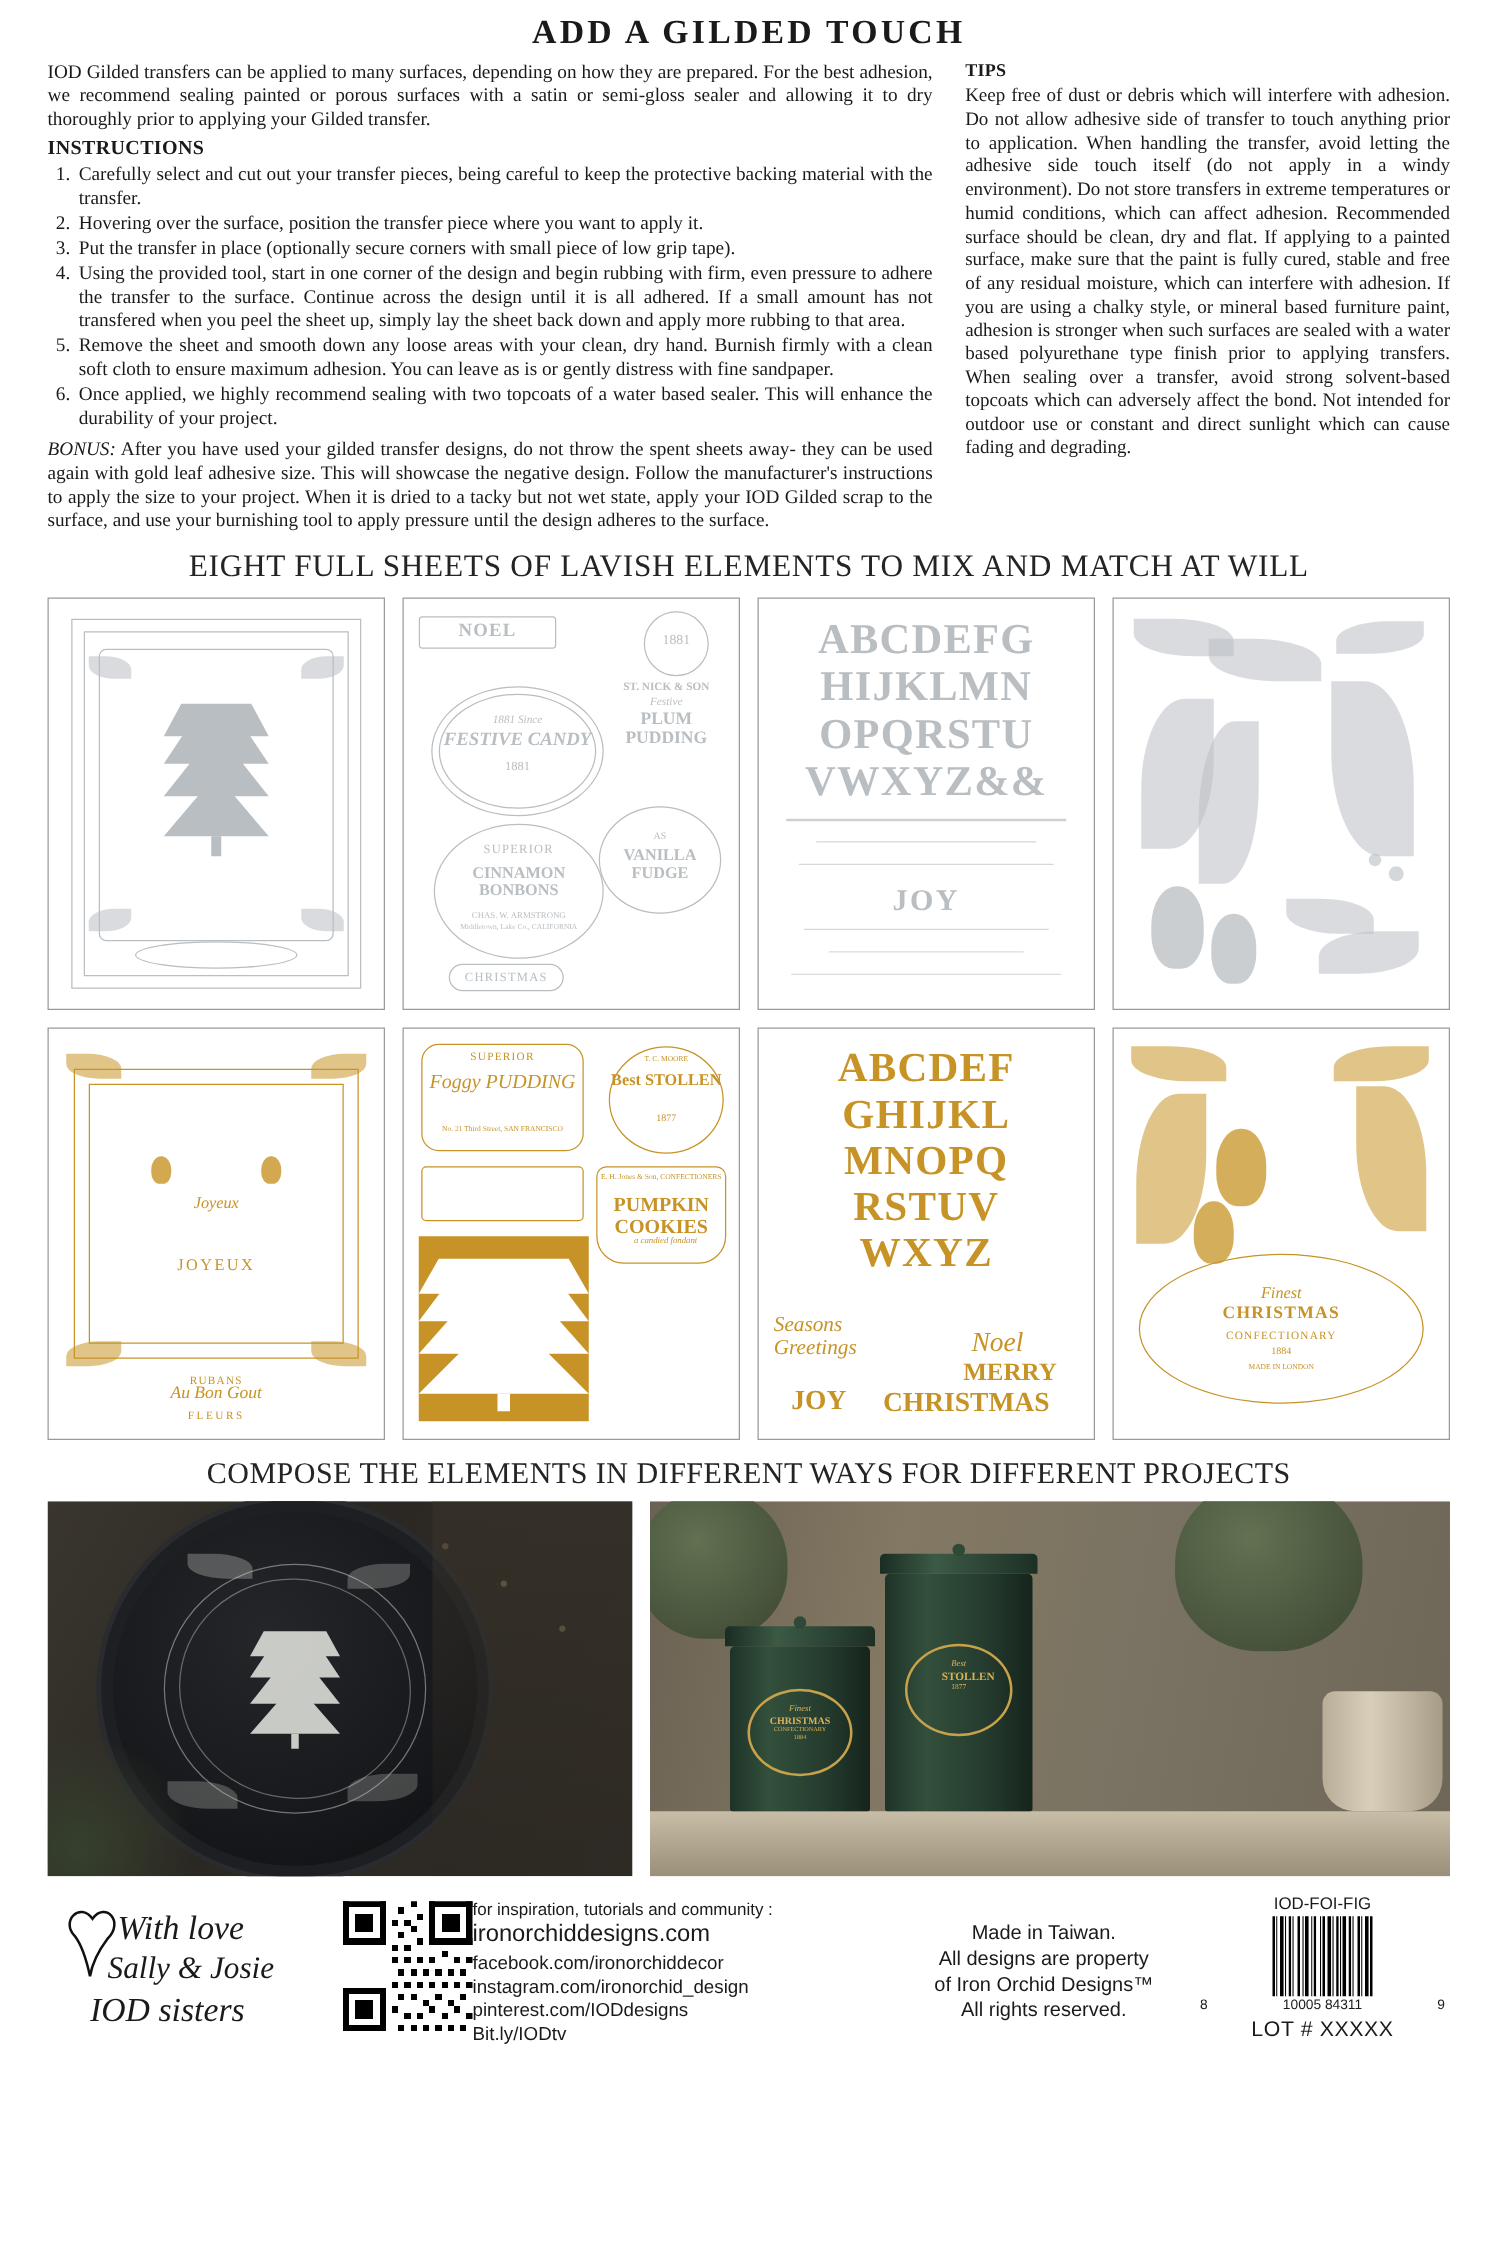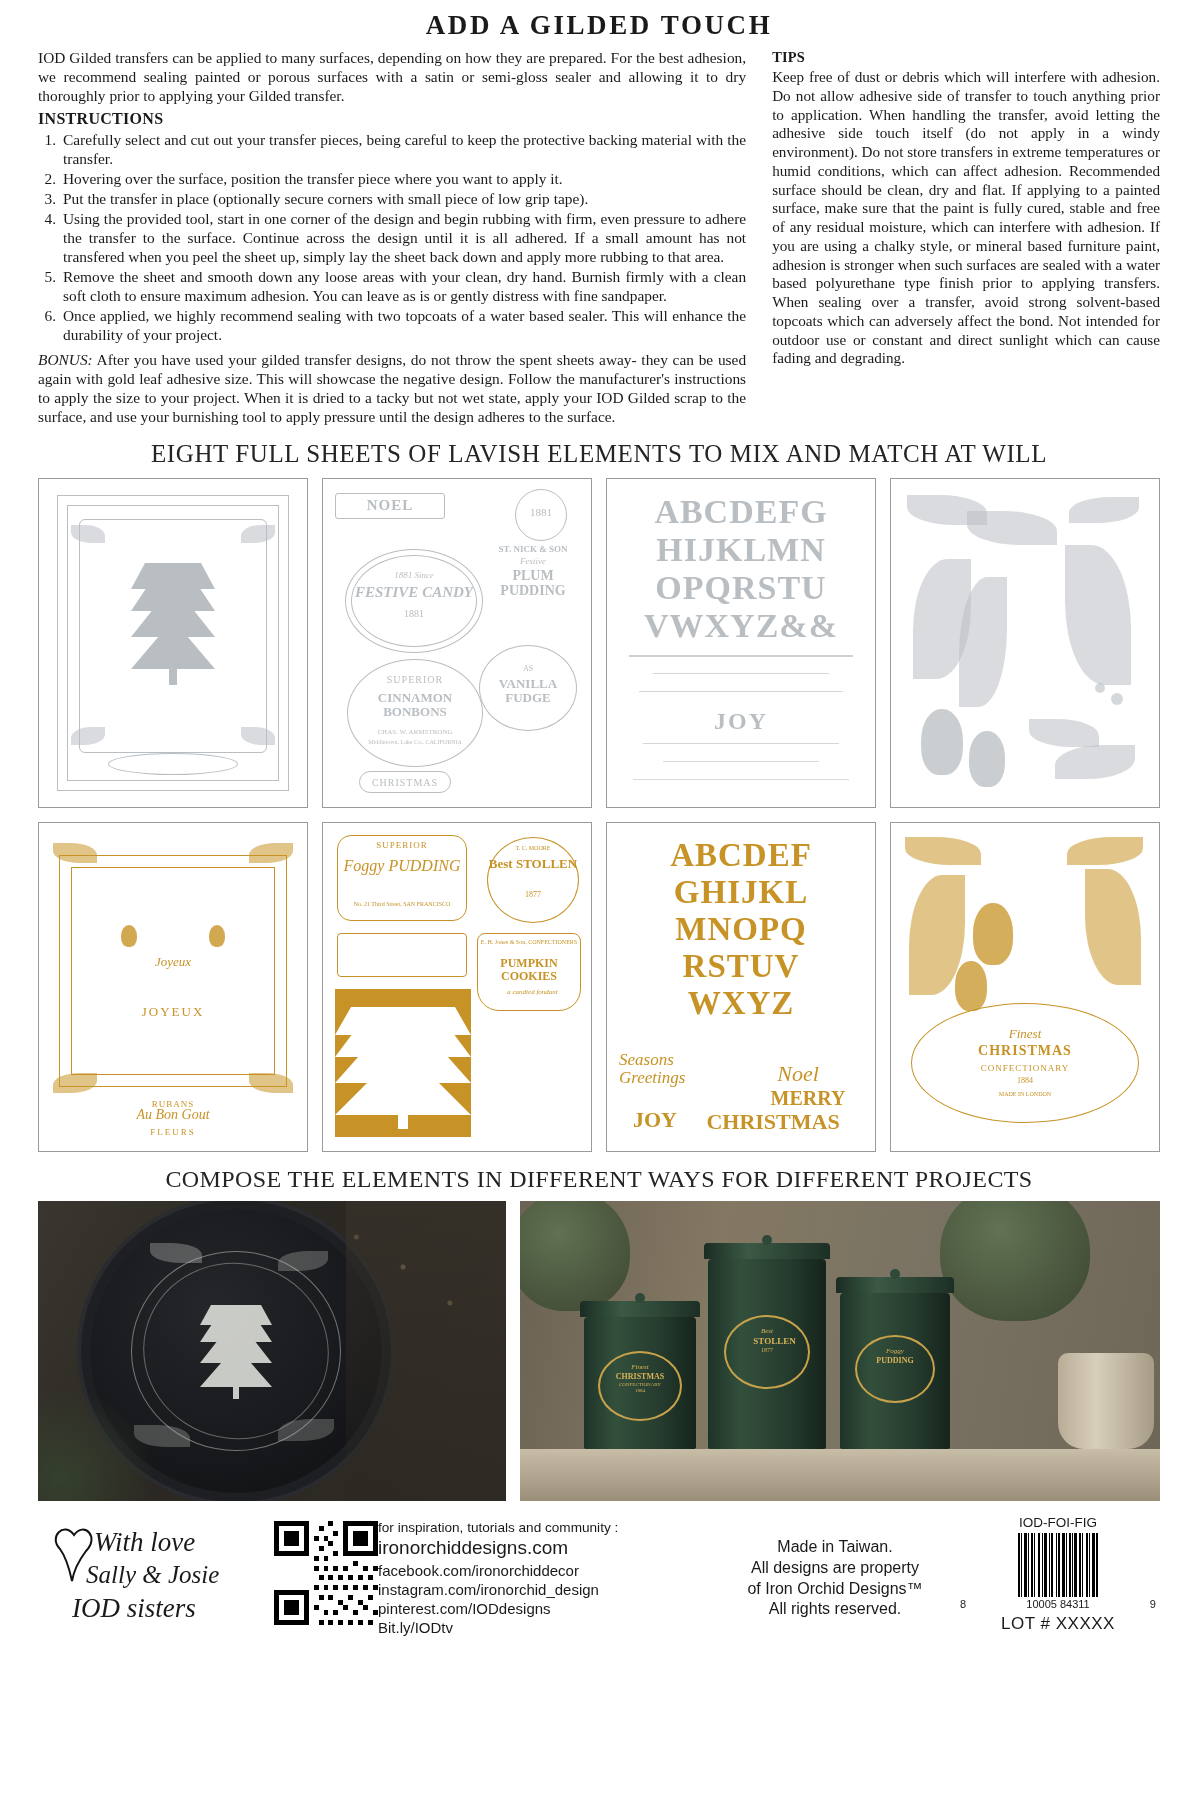--- a/index.html
+++ b/index.html
@@ -297,21 +297,21 @@
         <div class="oval bdr" style="position:absolute;left:8px;top:6px;width:130px;height:86px;border-radius:14px;"></div>
         <div class="lab" style="left:8px;top:12px;width:130px;font-size:9px;letter-spacing:1px;">SUPERIOR</div>
         <div class="lab sig-script" style="left:8px;top:28px;width:130px;font-size:16px;font-style:italic;line-height:1.1;">Foggy PUDDING</div>
         <div class="lab" style="left:8px;top:72px;width:130px;font-size:6px;">No. 21 Third Street, SAN FRANCISCO</div>
         <div class="circ bdr" style="position:absolute;right:6px;top:8px;width:92px;height:86px;border-radius:50%;"></div>
         <div class="lab" style="right:6px;top:16px;width:92px;font-size:6px;">T. C. MOORE</div>
         <div class="lab" style="right:6px;top:28px;width:92px;font-size:13px;font-weight:bold;line-height:1.05;">Best STOLLEN</div>
         <div class="lab" style="right:6px;top:62px;width:92px;font-size:8px;">1877</div>
         <div class="bdr" style="position:absolute;right:4px;top:104px;width:104px;height:78px;border-radius:8px 8px 22px 22px;"></div>
         <div class="lab" style="right:4px;top:110px;width:104px;font-size:6px;line-height:1.2;">E. H. Jones &amp; Son, CONFECTIONERS</div>
-        <div class="lab" style="right:4px;top:128px;width:104px;font-size:12px;font-weight:bold;line-height:1.05;">PUMPKIN COOKIES</div>
+        <div class="lab" style="right:4px;top:128px;width:104px;font-size:16px;font-weight:bold;line-height:1.05;">PUMPKIN COOKIES</div>
         <div class="lab" style="right:4px;top:160px;width:97px;font-size:7px;font-style:italic;">a candied fondant</div>
         <div class="bdr-thin" style="position:absolute;left:8px;top:104px;width:130px;height:44px;border-radius:4px;"></div>
         <div style="position:absolute;left:6px;bottom:8px;width:136px;height:148px;background:currentColor;"></div>
         <div class="tree" style="left:6px;bottom:16px;width:136px;color:#fff;">
           <i style="border-left-width:16px;border-right-width:16px;border-bottom-width:28px;"></i>
           <i style="border-left-width:24px;border-right-width:24px;border-bottom-width:32px;margin-top:-10px;"></i>
           <i style="border-left-width:32px;border-right-width:32px;border-bottom-width:36px;margin-top:-10px;"></i>
           <i style="border-left-width:42px;border-right-width:42px;border-bottom-width:42px;margin-top:-10px;"></i>
           <div style="width:10px;height:14px;background:#fff;margin:0 auto;"></div>
         </div>
@@ -401,28 +401,20 @@
         <div class="can" style="left:188px;width:118px;height:190px;">
           <div class="lid"></div>
           <div class="knob"></div>
           <div class="medal" style="top:56px;width:86px;height:74px;">
             <div style="font-style:italic;">Best</div>
             <div style="font-weight:bold;font-size:9px;padding-left:15px;">STOLLEN</div>
             <div style="font-size:6px;">1877</div>
           </div>
         </div>
 
-        <div class="can" style="left:320px;width:110px;height:156px;">
-          <div class="lid"></div>
-          <div class="knob"></div>
-          <div class="medal" style="top:42px;width:80px;height:68px;">
-            <div style="font-style:italic;">Foggy</div>
-            <div style="font-weight:bold;font-size:8px;">PUDDING</div>
-          </div>
-        </div>
       </div>
     </div>
   </div>
 
   <div class="footer">
     <div class="sig">
       <svg viewBox="0 0 230 118" width="230" height="118">
         <path d="M18 34 C6 22, 22 6, 32 20 C42 6, 58 22, 44 36 C38 44, 32 54, 30 66 C27 52, 24 42, 18 34 Z" fill="none" stroke="#111" stroke-width="2"></path>
       </svg>
       <div class="sig-script" style="position:absolute;left:52px;top:12px;font-size:27px;">With love</div>

